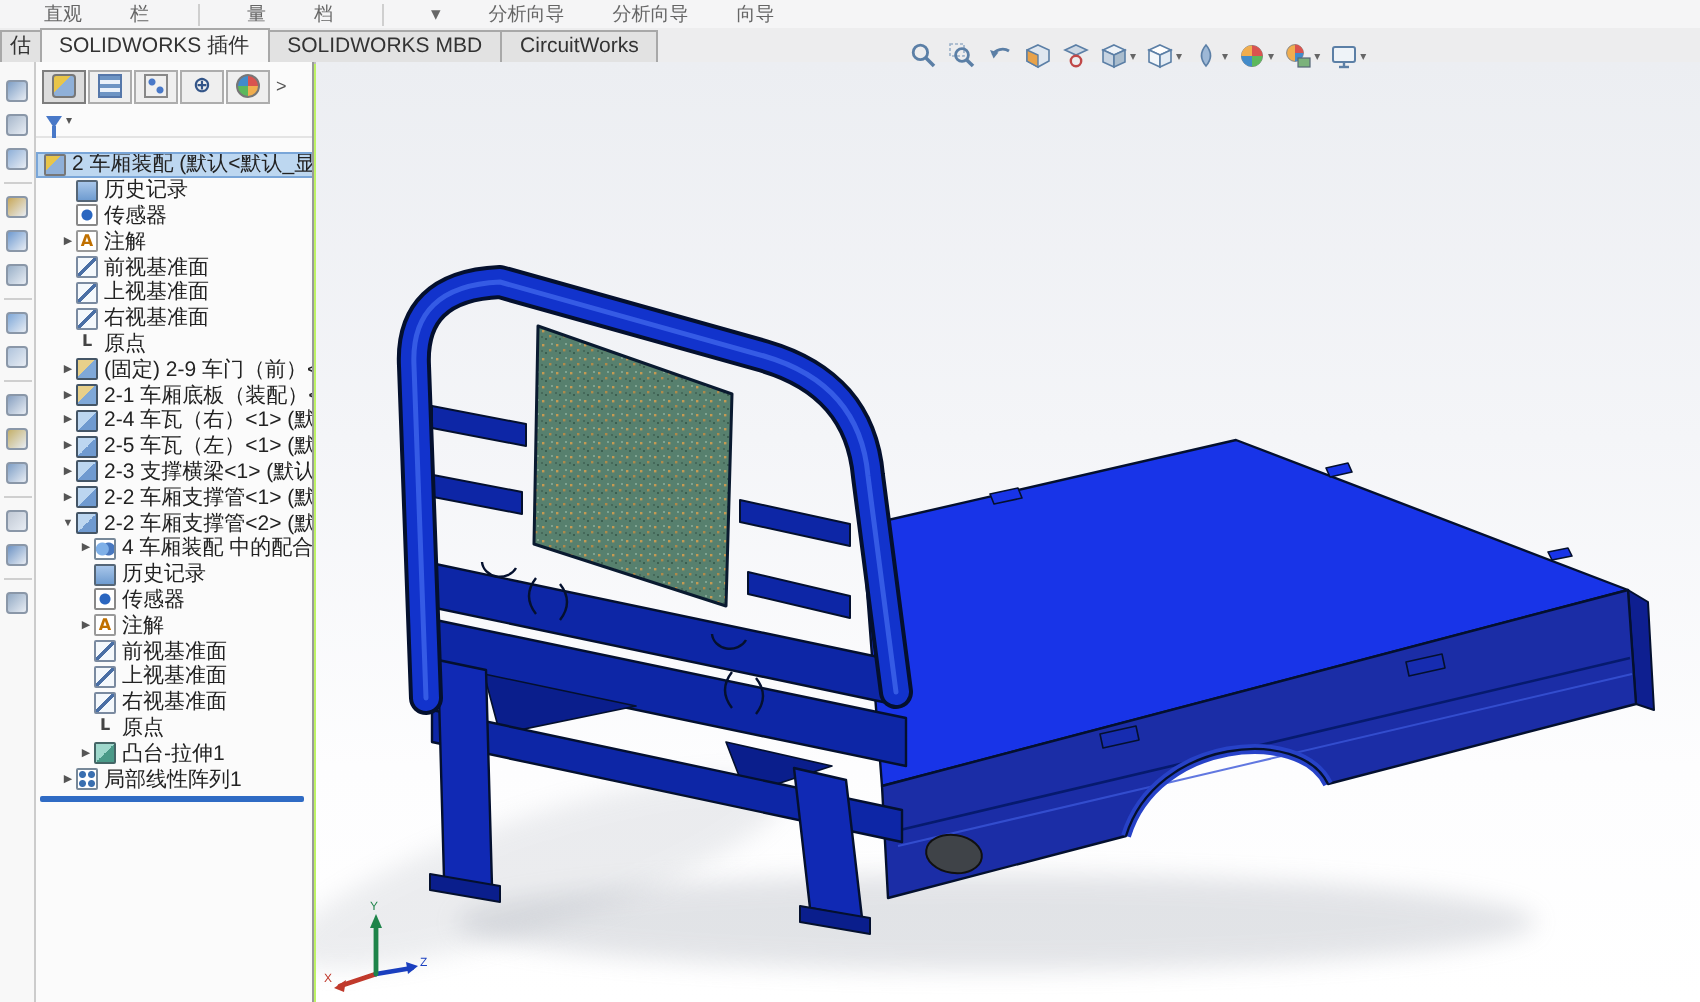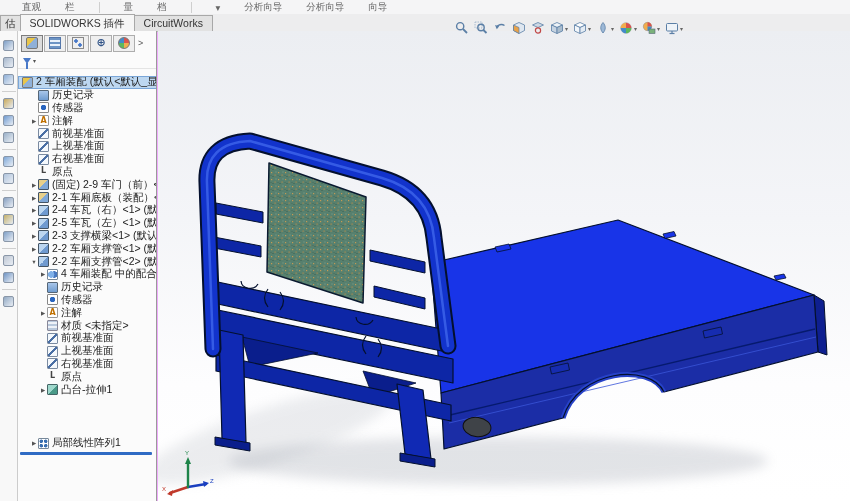--- a/index.html
+++ b/index.html
@@ -1,16 +1,16 @@
 <!DOCTYPE html>
 <html><head>
 <meta charset="utf-8">
 <style>
   html,body{margin:0;padding:0;background:#d8d8d8;}
-  #app{position:relative;width:850px;height:501px;overflow:hidden;background:#f0abfc;
+  #app{position:relative;width:850px;height:501px;overflow:hidden;background:#bef264;
        font-family:"Liberation Sans","DejaVu Sans",sans-serif;font-size:11px;color:#333;}
   
   .ribbon{position:absolute;left:0;top:0;width:850px;height:14px;background:#f5f5f6;
           display:flex;align-items:center;gap:24px;padding-left:22px;overflow:hidden;}
   .rlabel{font-size:9.5px;color:#666;white-space:nowrap;}
   .rsep{width:1px;height:11px;background:#cfcfcf;}
   
   .tabbar{position:absolute;left:0;top:14px;width:850px;height:17px;background:#ededee;
           border-bottom:1px solid #bfbfbf;display:flex;align-items:flex-end;}
   .dtab{height:15px;line-height:15px;padding:0 9px;font-size:10.5px;color:#333;background:#e2e2e2;
@@ -85,20 +85,21 @@
       <span class="rlabel">▾</span>
       <span class="rlabel">分析向导</span>
       <span class="rlabel">分析向导</span>
       <span class="rlabel">向导</span>
     </div>
 
   <div class="tabbar">
     <div class="dtab partial">估</div>
     <span style="display: flex; align-items: center;">
         <div class="dtab active">SOLIDWORKS 插件</div>
+        <div class="dtab">SOLIDWORKS MBD</div>
         <div class="dtab">CircuitWorks</div>
       </span>
   </div>
 
   <div class="lefttools">
       <span class="lt" style="background: linear-gradient(135deg, rgb(127, 159, 198), rgb(232, 237, 244));"></span>
       <span class="lt" style="background: linear-gradient(135deg, rgb(168, 184, 204), rgb(232, 237, 244));"></span>
       <span class="lt" style="background: linear-gradient(135deg, rgb(143, 176, 216), rgb(232, 237, 244));"></span>
       <span class="ltsep"></span>
       <span class="lt" style="background: linear-gradient(135deg, rgb(200, 168, 90), rgb(232, 237, 244));"></span>
@@ -233,25 +234,20 @@
           <span class="tic tic-sensor"></span>
           <span class="tlabel">传感器</span>
         </div>
         <div class="trow" style="padding-left: 21px;">
           <span class="exp">▶</span>
           <span class="tic tic-note">A</span>
           <span class="tlabel">注解</span>
         </div>
         <div class="trow" style="padding-left: 21px;">
           <span class="exp"></span>
-          <span class="tic tic-material"></span>
-          <span class="tlabel">材质 &lt;未指定&gt;</span>
-        </div>
-        <div class="trow" style="padding-left: 21px;">
-          <span class="exp"></span>
           <span class="tic tic-plane"></span>
           <span class="tlabel">前视基准面</span>
         </div>
         <div class="trow" style="padding-left: 21px;">
           <span class="exp"></span>
           <span class="tic tic-plane"></span>
           <span class="tlabel">上视基准面</span>
         </div>
         <div class="trow" style="padding-left: 21px;">
           <span class="exp"></span>
@@ -261,21 +257,21 @@
         <div class="trow" style="padding-left: 21px;">
           <span class="exp"></span>
           <span class="tic tic-origin">L</span>
           <span class="tlabel">原点</span>
         </div>
         <div class="trow" style="padding-left: 21px;">
           <span class="exp">▶</span>
           <span class="tic tic-extrude"></span>
           <span class="tlabel">凸台-拉伸1</span>
         </div>
-        <div class="trow" style="padding-left: 12px; margin-top: 41px;">
+        <div class="trow" style="padding-left: 12px;">
           <span class="exp">▶</span>
           <span class="tic tic-pattern"></span>
           <span class="tlabel">局部线性阵列1</span>
         </div>
         <div class="rollback"></div>
       </div>
   </div>
 
   <div class="headsup">
       <span class="hicon">

